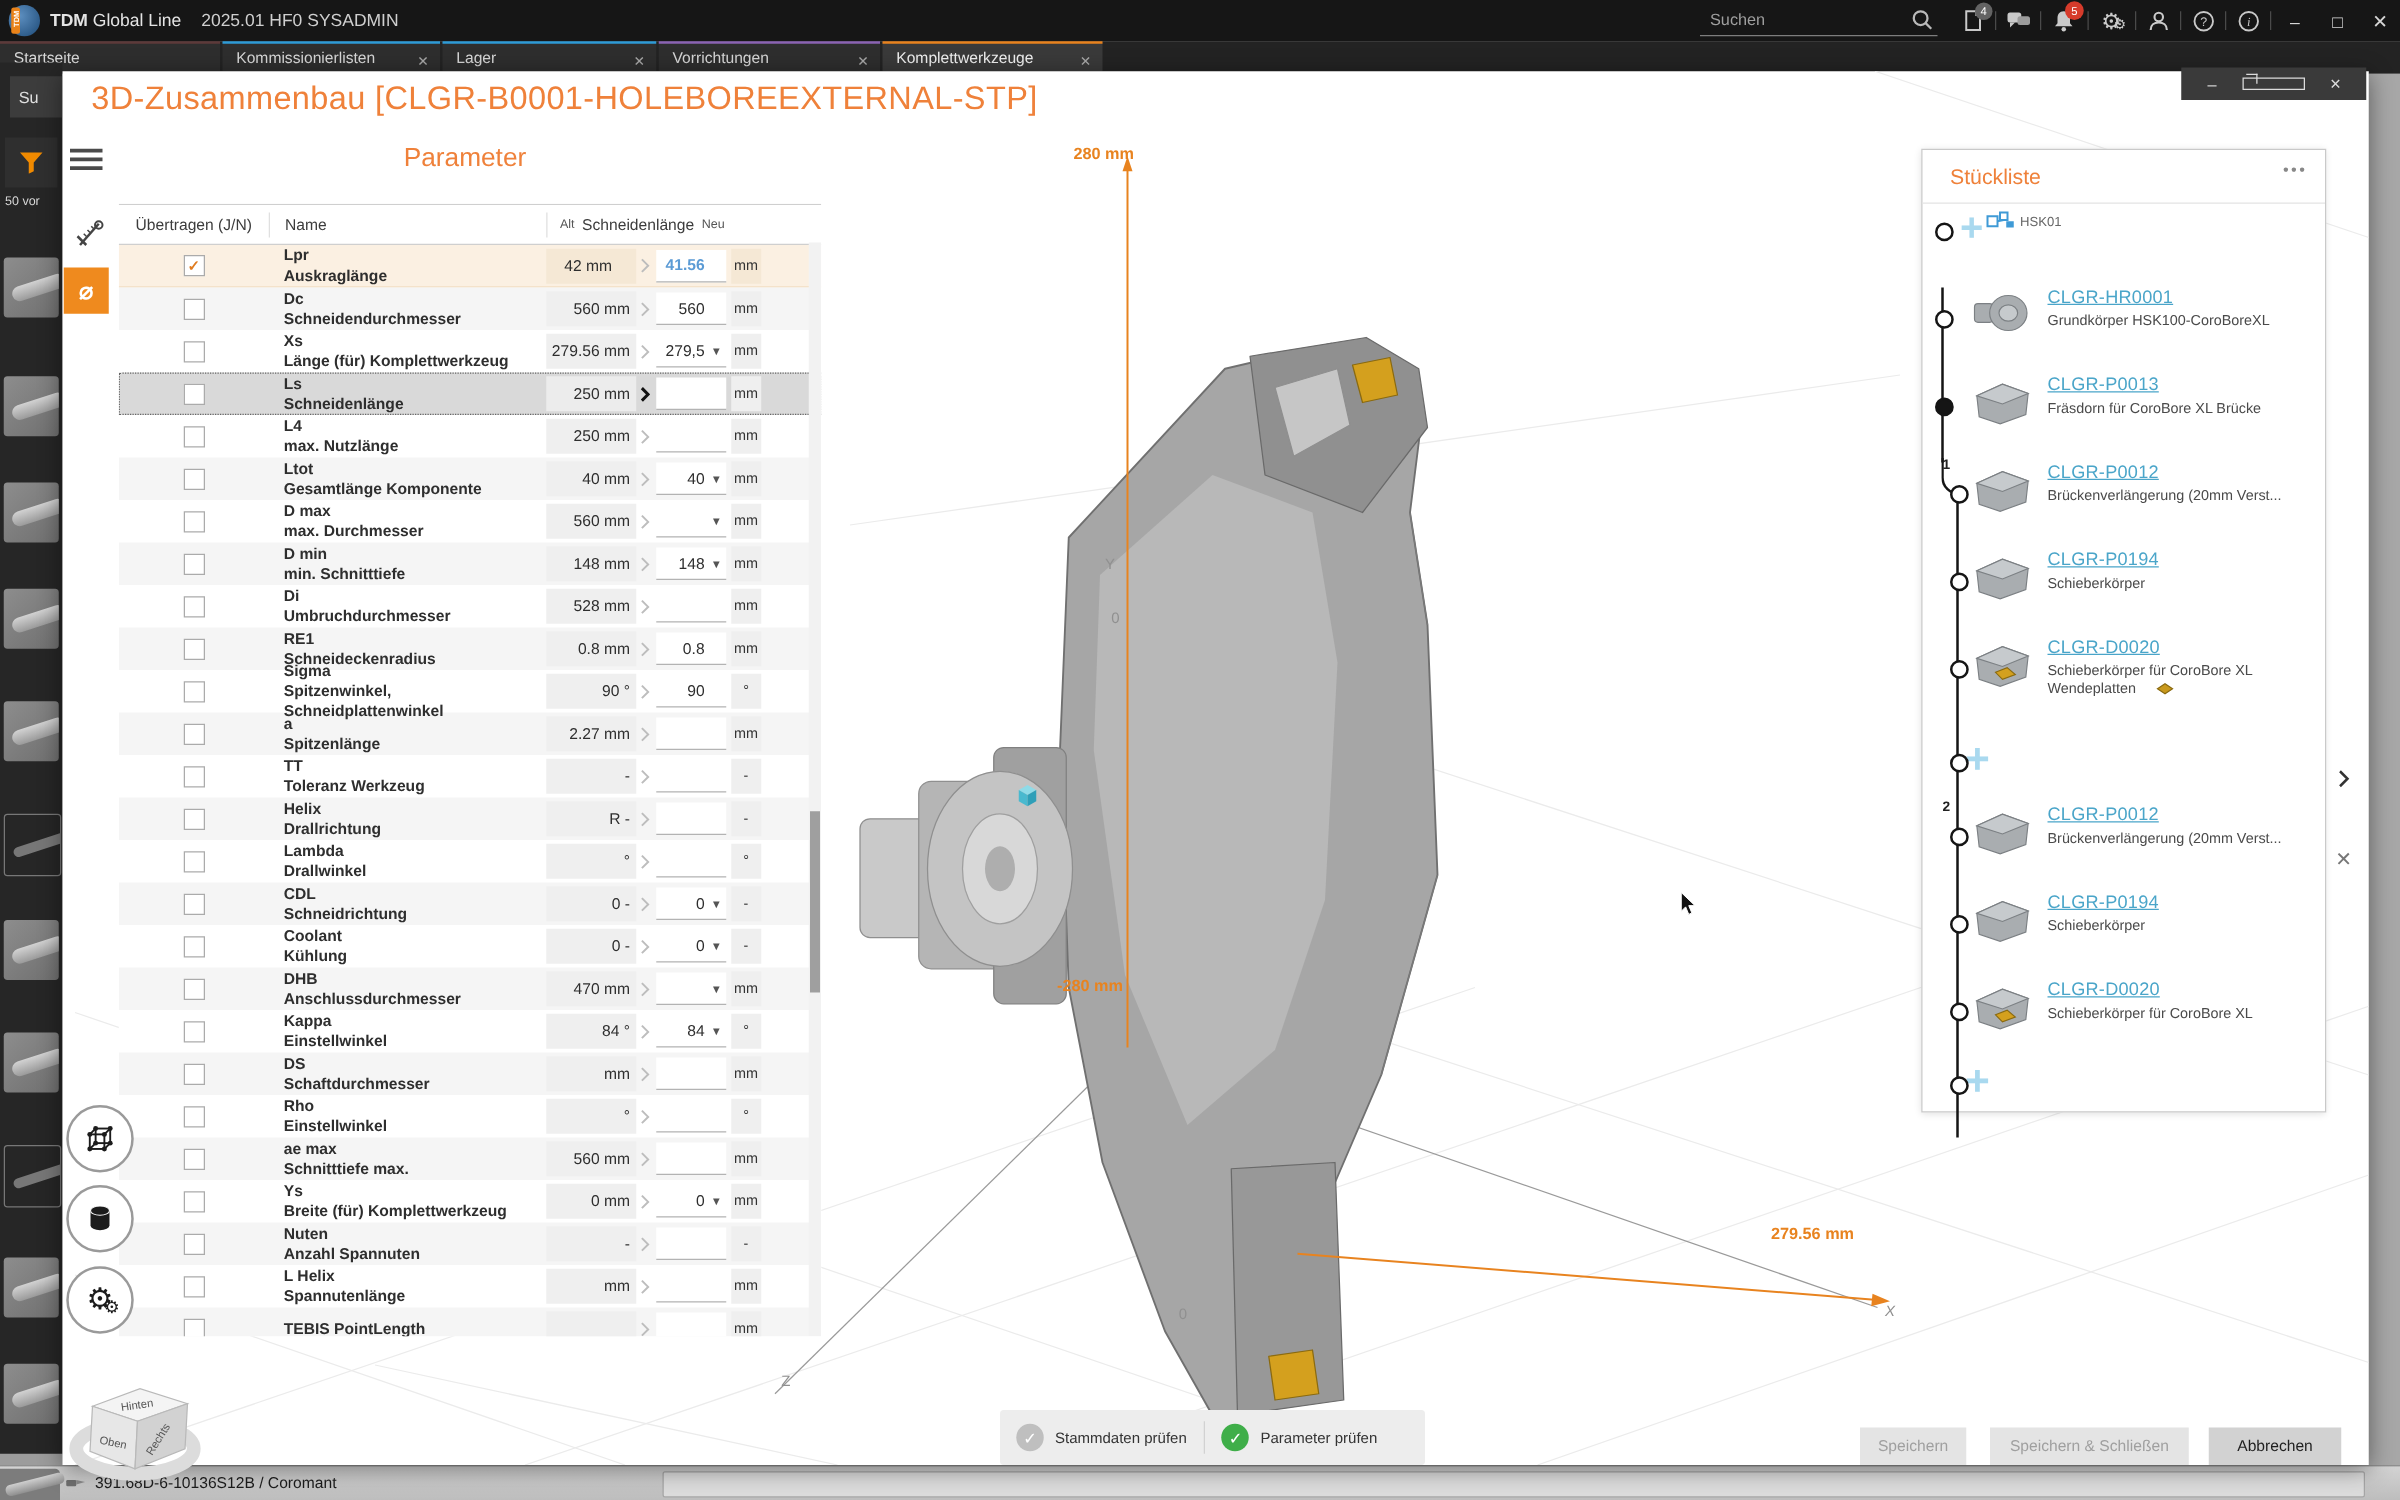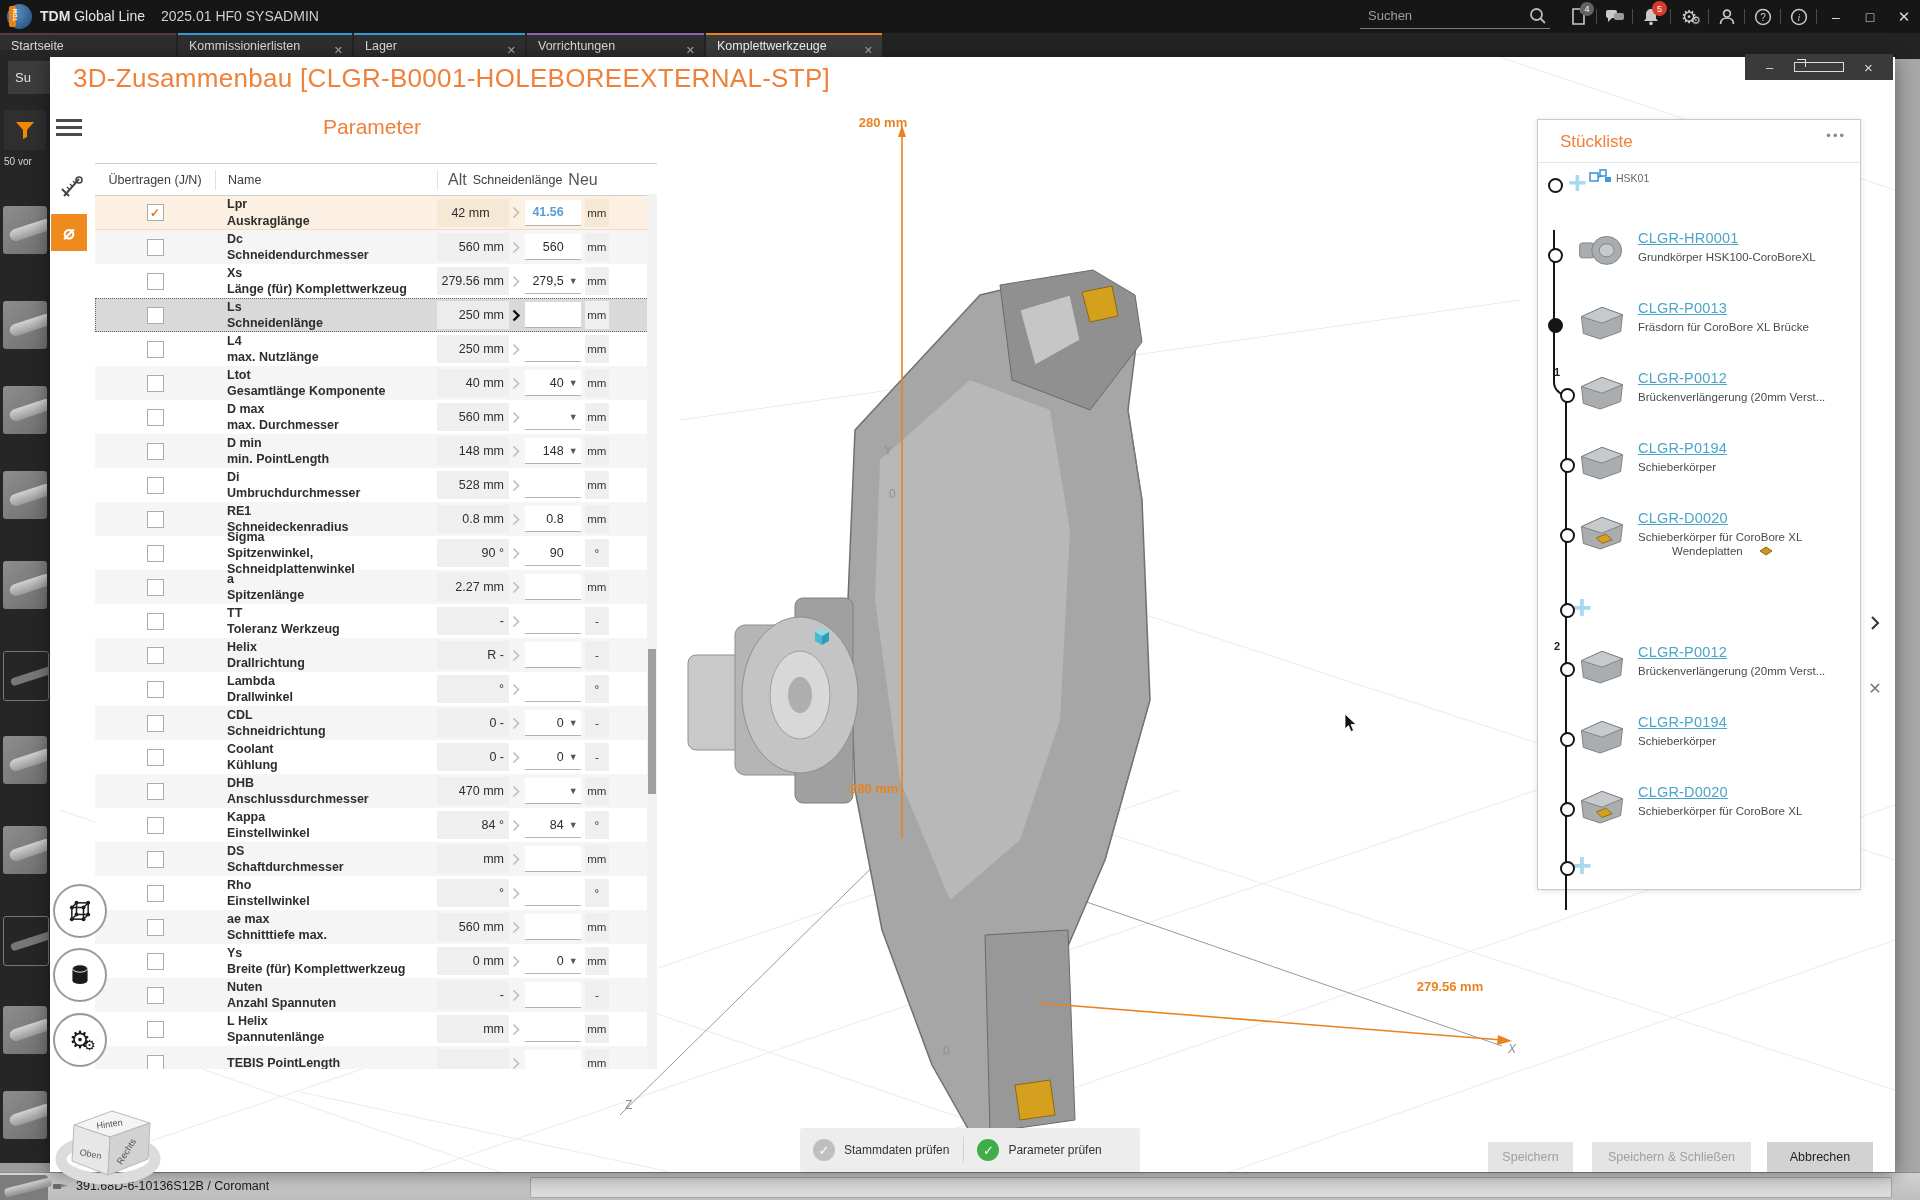--- a/index.html
+++ b/index.html
@@ -74,21 +74,21 @@
   .gridline{stroke:#ebebeb;stroke-width:1;}
   .dim-label{font-size:13px;font-weight:bold;fill:#e8831f;}
   .ax-label{font-size:12px;fill:#909090;}
 
   
   .ptable{position:absolute;left:45px;top:106px;width:562px;height:906px;background:#fff;overflow:hidden;font-size:12.5px;color:#2e2e2e;}
   .phead{display:flex;height:31px;border-top:1px solid #cfcfcf;border-bottom:1px solid #cfcfcf;align-items:center;color:#3c3c3c;}
   .phead .c1{width:120px;text-align:center;border-right:1px solid #e0e0e0;height:20px;line-height:20px;}
   .phead .c2{width:222px;padding-left:12px;box-sizing:border-box;border-right:1px solid #e0e0e0;height:20px;line-height:20px;}
   .phead .c3{width:210px;display:flex;align-items:center;justify-content:flex-start;padding-left:4px;box-sizing:border-box;}
-  .phead .sm{font-size:16px;color:#555;margin:16px 6px;}
+  .phead .sm{font-size:10px;color:#555;margin:16px 6px;}
   .trow{display:flex;height:34px;align-items:center;}
   .trow.alt{background:#f5f5f5;}
   .trow.row-first{background:#fbf0e2;border-bottom:1px solid #f2ddc2;box-sizing:border-box;}
   .trow.row-selected{background:#d9d9d9;outline:1px dotted #666;outline-offset:-1px;}
   .ccell{width:120px;display:flex;justify-content:center;}
   .cb{width:15px;height:15px;border:1px solid #ababab;background:#fff;display:flex;align-items:center;justify-content:center;font-size:12px;color:#e07c20;font-weight:bold;}
   .ncell{width:222px;line-height:1.3;padding-left:12px;box-sizing:border-box;font-weight:bold;}
   .ncell .pdesc{color:#2e2e2e;}
   .acell{width:88px;display:flex;align-items:center;}
   .altbox{width:72px;height:28px;background:#efefef;display:flex;align-items:center;justify-content:flex-end;padding-right:5px;box-sizing:border-box;}
@@ -137,21 +137,21 @@
   .bnode.filled{background:#151515;}
   .bbranch{position:absolute;left:16px;top:6px;font-size:11px;font-weight:bold;color:#222;display:none;}
   .bplus{position:absolute;left:34px;top:2px;font-size:34px;font-weight:bold;color:#a9d9ef;line-height:1;}
   .bitem.hplus .bplus{top:4px;}
   .asm-ic{position:absolute;left:50px;top:2px;}
   .broot-label{position:absolute;left:78px;top:6px;font-size:10.5px;color:#666;}
   .bthumb{position:absolute;left:36px;top:8px;width:56px;height:46px;}
   .btext{margin-left:100px;padding-top:9px;}
   .bid{font-size:14.5px;color:#4aa5c9;text-decoration:underline;letter-spacing:.2px;}
   .bdesc{font-size:11.5px;color:#4a4a4a;margin-top:4px;width:210px;white-space:nowrap;overflow:hidden;}
-  .bdesc2{font-size:11.5px;color:#4a4a4a;margin-top:2px;display:none;align-items:flex-start;gap:15px;margin-left:34px;}
+  .bdesc2{font-size:11.5px;color:#4a4a4a;margin-top:2px;display:none;align-items:flex-start;gap:15px;}
   .bitem.hasd2 .bdesc2{display:flex;}
   .pt-side{fill:#a9adb0;stroke:#7c8084;}
   .pt-top{fill:#c6cacd;stroke:#7c8084;}
   .pt-gold{fill:#d4a01e;stroke:#8a6a10;display:none;}
   .bitem.hasins .pt-gold{display:inline;}
   .g-holder{display:none;}
   .bitem.shape-holder .g-holder{display:inline;}
   .bitem.shape-holder .g-block{display:none;}
   .insert-ic{width:16px;height:12px;}
   .insert-ic polygon{fill:#c9991c;stroke:#8a6a10;}
@@ -599,21 +599,21 @@
   </div>
 
   <div class="trow alt">
     <div class="ccell">
               <span class="cb">
                 <span class="cbm"></span>
               </span>
             </div>
     <div class="ncell">
       <div class="pname">D min</div>
-      <div class="pdesc">min. PointLength</div>
+      <div class="pdesc">min. Schnitttiefe</div>
     </div>
     <div class="acell">
       <span class="altbox">
                 <span class="altv">148 mm</span>
               </span>
       <svg class="chev" width="8" height="13" viewBox="0 0 8 13">
                 <path d="M1.5 1.5 L6.5 6.5 L1.5 11.5"></path>
               </svg>
     </div>
     <div class="ucell-wrap">

